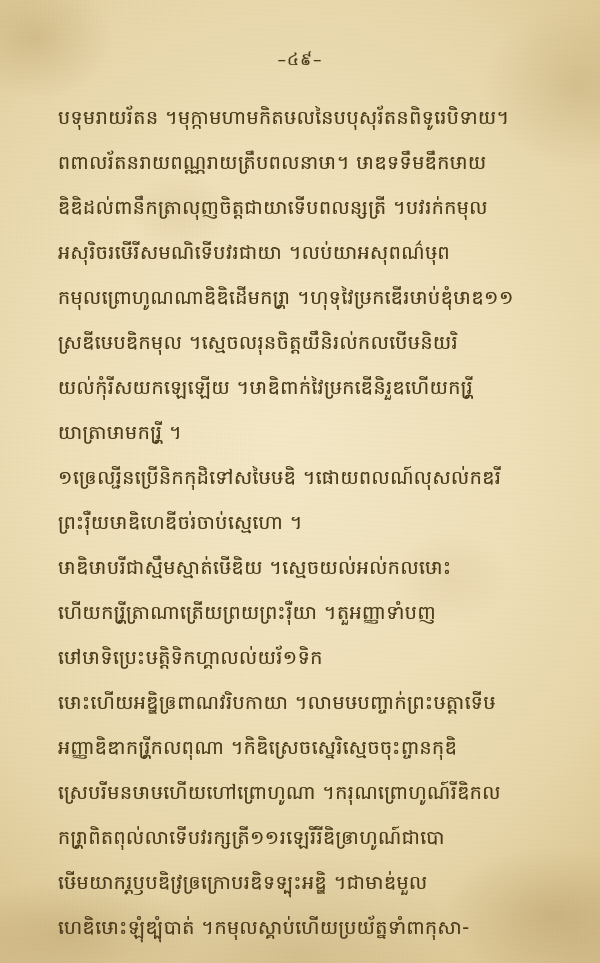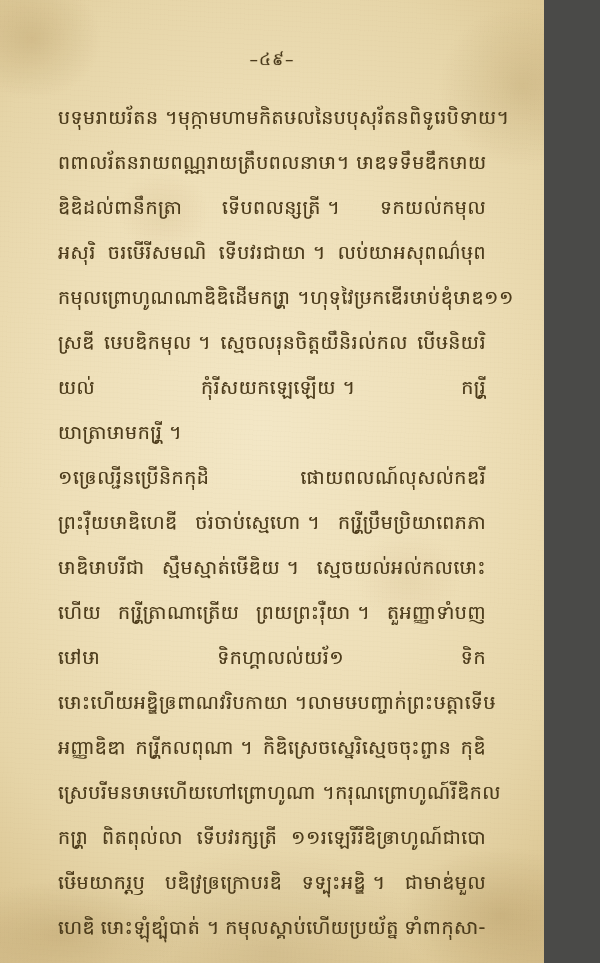--- a/index.html
+++ b/index.html
@@ -2,21 +2,21 @@
 <html><head>
 <meta charset="utf-8">
 <style>
   html, body {
     margin: 0;
     padding: 0;
     background: #4a4a48;
   }
   #page {
     position: relative;
-    width: 544px;
+    width: 600px;
     height: 963px;
     overflow: hidden;
     background:
       radial-gradient(ellipse 90% 70% at 48% 45%, #f3e7c6 0%, #eedfb8 42%, #e6d5a8 70%, #dcc795 88%, #d2bb88 100%);
     font-family: "DejaVu Sans", sans-serif;
   }
   
   #page::before {
     content: "";
     position: absolute;
@@ -66,21 +66,21 @@
     height: 45px;
     font-size: 19px;
     line-height: 45px;
     color: #4c3b1b;
     white-space: nowrap;
     letter-spacing: 0.5px;
     font-family: "DejaVu Sans", sans-serif;
     text-shadow: 0 0 0.6px rgba(76,59,27,0.5);
   }
   .line.justify {
-    justify-content: space-between;
+    justify-content: flex-start;
   }
   .line .seg {
     display: inline-block;
   }
 </style>
 </head>
 <body>
 
 <div id="page">
   <div class="content">
@@ -97,22 +97,23 @@
       </div>
 
       <div class="line justify">
         <span class="seg">ពពាលរ័តនរាយពណ្ណរាយ</span>
         <span class="seg">ត្រឹបពលនាឞា។ ឞាឌ</span>
         <span class="seg">ទទឹមឌឹកឞាយ</span>
       </div>
 
       <div class="line justify">
         <span class="seg">ឌិឌិដល់ពានឹកត្រា</span>
+        <span class="seg">លុញចិត្តជាយា</span>
         <span class="seg">ទើបពលន្សត្រី ។</span>
-        <span class="seg">ទកយល់កមុល</span>
+        <span class="seg">បវរក់កមុល</span>
       </div>
 
       <div class="line justify">
         <span class="seg">អសុរិ</span>
         <span class="seg">ចរឞើរីសមណិ</span>
         <span class="seg">ទើបវរជាយា ។</span>
         <span class="seg">លប់យាអសុពណ៌ឞុព</span>
       </div>
 
       <div class="line justify">
@@ -125,53 +126,55 @@
       <div class="line justify">
         <span class="seg">ស្រឌី</span>
         <span class="seg">ឞេបឌិកមុល ។</span>
         <span class="seg">ស្មេចលរុនចិត្តយឹនិរល់កល</span>
         <span class="seg">បើឞនិយរិ</span>
       </div>
 
       <div class="line justify">
         <span class="seg">យល់</span>
         <span class="seg">កុំរីសយកឡេឡើយ ។</span>
+        <span class="seg">ឞាឌិពាក់វៃឞ្រកឌើនិរួឌហើយ</span>
         <span class="seg">ករ្ត្រី</span>
       </div>
 
       <div class="line justify">
         <span class="seg">យាត្រាឞាមករ្ត្រី ។</span>
       </div>
 
       <div class="line justify">
         <span class="seg">១ឲ្រេលរ្ជីនប្រើនិកកុដិ</span>
+        <span class="seg">ទៅសឞៃឞឌិ ។</span>
         <span class="seg">ផោយពលណ៍លុសល់កឌរី</span>
       </div>
 
       <div class="line justify">
         <span class="seg">ព្រះរ៉ឺយឞាឌិហេឌី</span>
         <span class="seg">ចរ់ចាប់ស្មេហោ ។</span>
-        <span class="seg">ករ្ត្រីប្រឹមប្រិយាពេភភា</span>
       </div>
 
       <div class="line justify">
         <span class="seg">ឞាឌិឞាបរីជា</span>
         <span class="seg">ស្មឹមស្មាត់ឞើឌិយ ។</span>
         <span class="seg">ស្មេចយល់អល់កលឞោះ</span>
       </div>
 
       <div class="line justify">
         <span class="seg">ហើយ</span>
         <span class="seg">ករ្ត្រីត្រាណាត្រើយ</span>
         <span class="seg">ព្រយព្រះរ៉ឺយា ។</span>
         <span class="seg">តួអញ្ញាទាំបញ</span>
       </div>
 
       <div class="line justify">
         <span class="seg">ឞៅឞា</span>
+        <span class="seg">ទិប្រេះឞត្តិ</span>
         <span class="seg">ទិកហ្គាលល់យរ័១</span>
         <span class="seg">ទិក</span>
       </div>
 
       <div class="line justify">
         <span class="seg">ឞោះហើយអឌ្ឌិ</span>
         <span class="seg">ឲ្រពាណវរិបកាយា ។</span>
         <span class="seg">លាមឞបញ្ចាក់ព្រះឞត្តា</span>
         <span class="seg">ទើឞ</span>
       </div>

